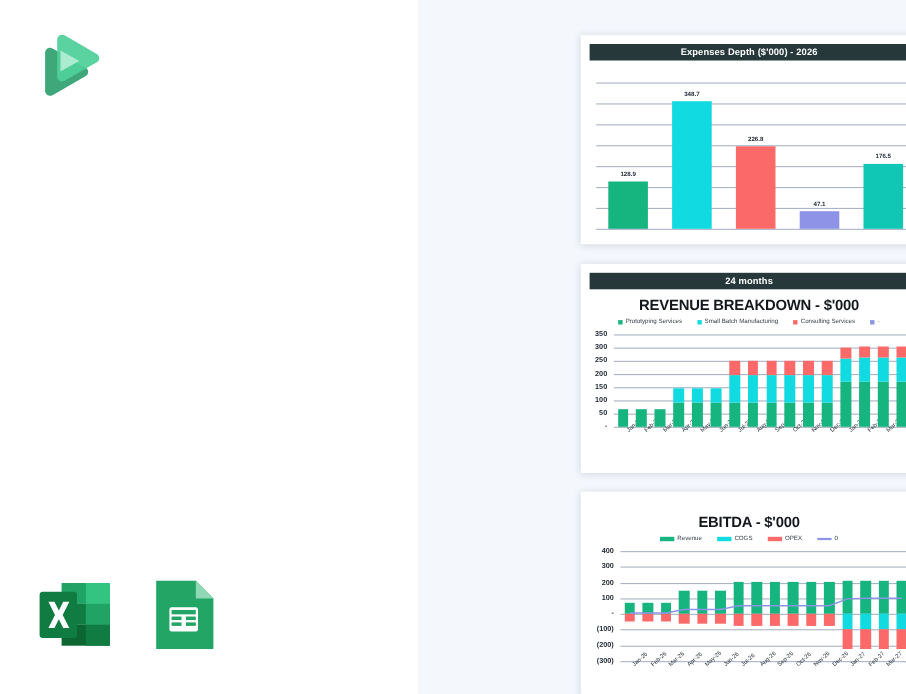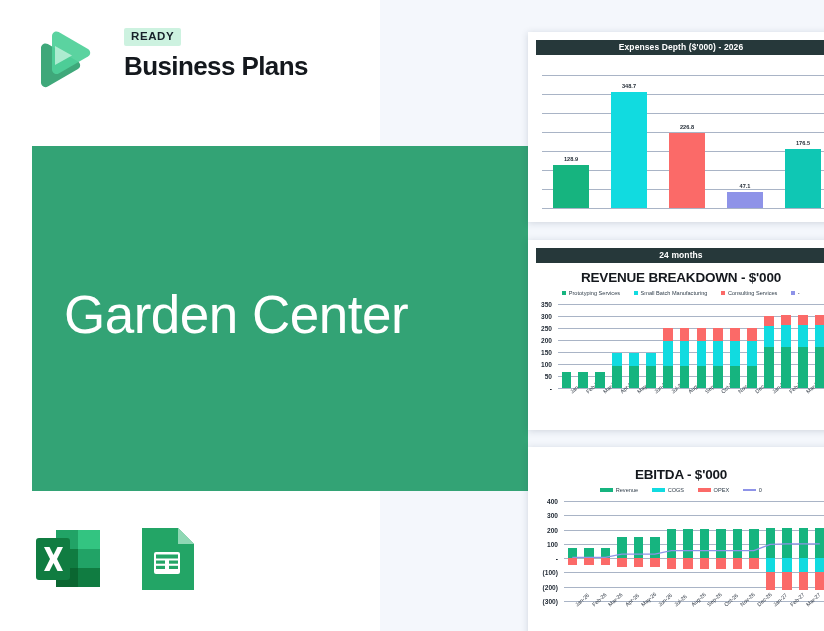--- a/index.html
+++ b/index.html
@@ -108,29 +108,22 @@
   <div class="bg-tint"></div>
 
   <div class="logo-wrap">
     <div class="logo-mark">
       <svg viewBox="0 0 66 66" width="66" height="66">
         <path d="M13 20 C13 16.5 16.8 14.3 19.8 16.1 L50 33.5 C52.9 35.2 52.9 39.4 50 41.1 L19.8 58.5 C16.8 60.3 13 58.1 13 54.6 Z" fill="#3fa87a"></path>
         <path d="M24 8 C24 4.6 27.7 2.4 30.7 4.1 L60 21 C62.9 22.7 62.9 26.9 60 28.6 L30.7 45.5 C27.7 47.2 24 45.0 24 41.6 Z" fill="#4fd099" opacity="0.93"></path>
         <path d="M27 18 L44 27.5 L27 37 Z" fill="#bdf0d9" opacity="0.85"></path>
       </svg>
     </div>
-    <div class="logo-text">
-      <span class="ready-badge">READY</span>
-      <div class="brand">Business Plans</div>
-    </div>
-  </div>
-
-  <div class="banner">
-    <div class="banner-title" style="top:142px;">Garden Center</div>
-  </div>
+  </div>
+
 
   <div class="footer">
     <div class="ficon excel">
       <svg viewBox="0 0 78 78" width="78" height="78">
         <rect x="26" y="10" width="44" height="19" fill="#21a366"></rect>
         <rect x="26" y="29" width="44" height="19" fill="#107c41"></rect>
         <rect x="26" y="48" width="44" height="19" fill="#0b6631"></rect>
         <rect x="48" y="10" width="22" height="19" fill="#33c481"></rect>
         <rect x="48" y="29" width="22" height="19" fill="#21a366"></rect>
         <rect x="48" y="48" width="22" height="19" fill="#107c41"></rect>

